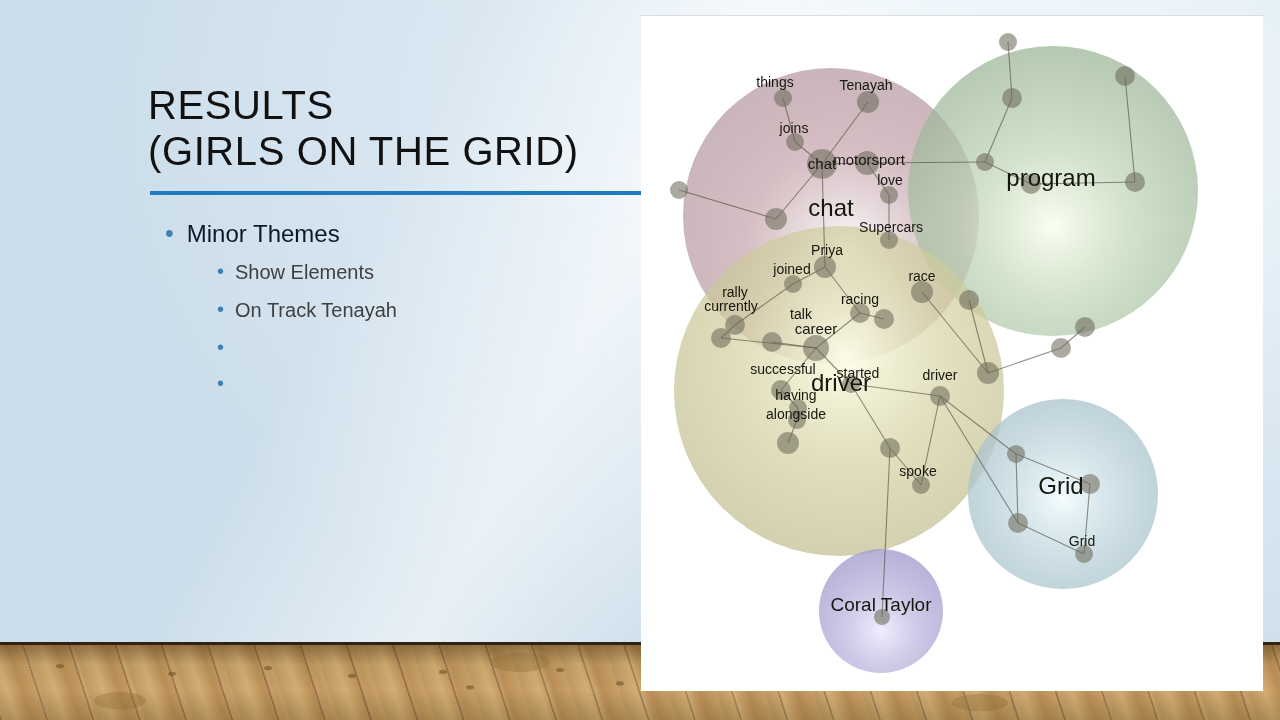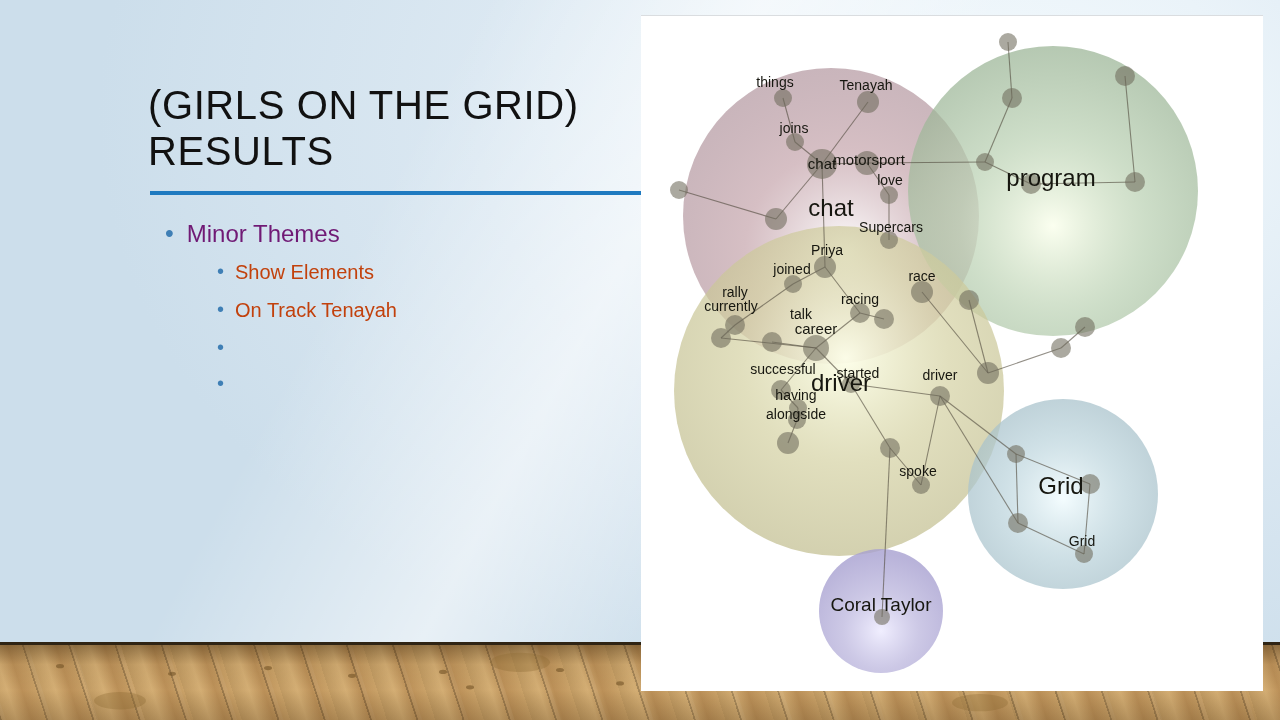--- a/index.html
+++ b/index.html
@@ -48,24 +48,24 @@
   }
   #title-rule {
     position:absolute; left:150px; top:191px; width:492px; height:4px;
     background:#1f7ac0;
   }
 
   
   #bullets { position:absolute; left:165px; top:218px; width:480px; }
   .l1 { display:flex; align-items:flex-start; gap:13px; margin-bottom:8px; }
   .l1 .dot { color:#3f7fb5; font-size:25px; line-height:30px; }
-  .l1 .txt { font-size:24px; color:#701a75; line-height:32px; }
+  .l1 .txt { font-size:24px; color:#0f172a; line-height:32px; }
   .l2 { display:flex; align-items:flex-start; gap:11px; margin:0 0 10px 52px; }
   .l2 .dot { color:#3f7fb5; font-size:20px; line-height:26px; }
-  .l2 .txt { font-size:20px; color:#c2410c; line-height:28px; }
+  .l2 .txt { font-size:20px; color:#404040; line-height:28px; }
 
   
   #picture-panel {
     position:absolute; left:641px; top:15px; width:622px; height:676px;
     background:#ffffff; border-top:1px solid #dadde0;
     overflow:hidden;
   }
   #net-svg { display:block; width:622px; height:676px; }
   .nlabel { font-family:"Liberation Sans", sans-serif; fill:#16160f; }
 </style>
@@ -96,22 +96,22 @@
     </g>
     <g fill="#8c6a33" opacity=".35">
       <ellipse cx="120" cy="58" rx="26" ry="9"></ellipse>
         <ellipse cx="520" cy="18" rx="30" ry="10"></ellipse>
       <ellipse cx="980" cy="60" rx="28" ry="9"></ellipse>
     </g>
   </svg>
 </div>
 
 <div id="title-block">
+  <div class="tline">RESULTS</div>
   <div class="tline">(GIRLS ON THE GRID)</div>
-  <div class="tline">RESULTS</div>
 </div>
 <div id="title-rule"></div>
 
 <div id="bullets">
   <div class="l1">
     <span class="dot">•</span>
     <span class="txt">Minor Themes</span>
   </div>
   <div class="l2">
     <span class="dot">•</span>

